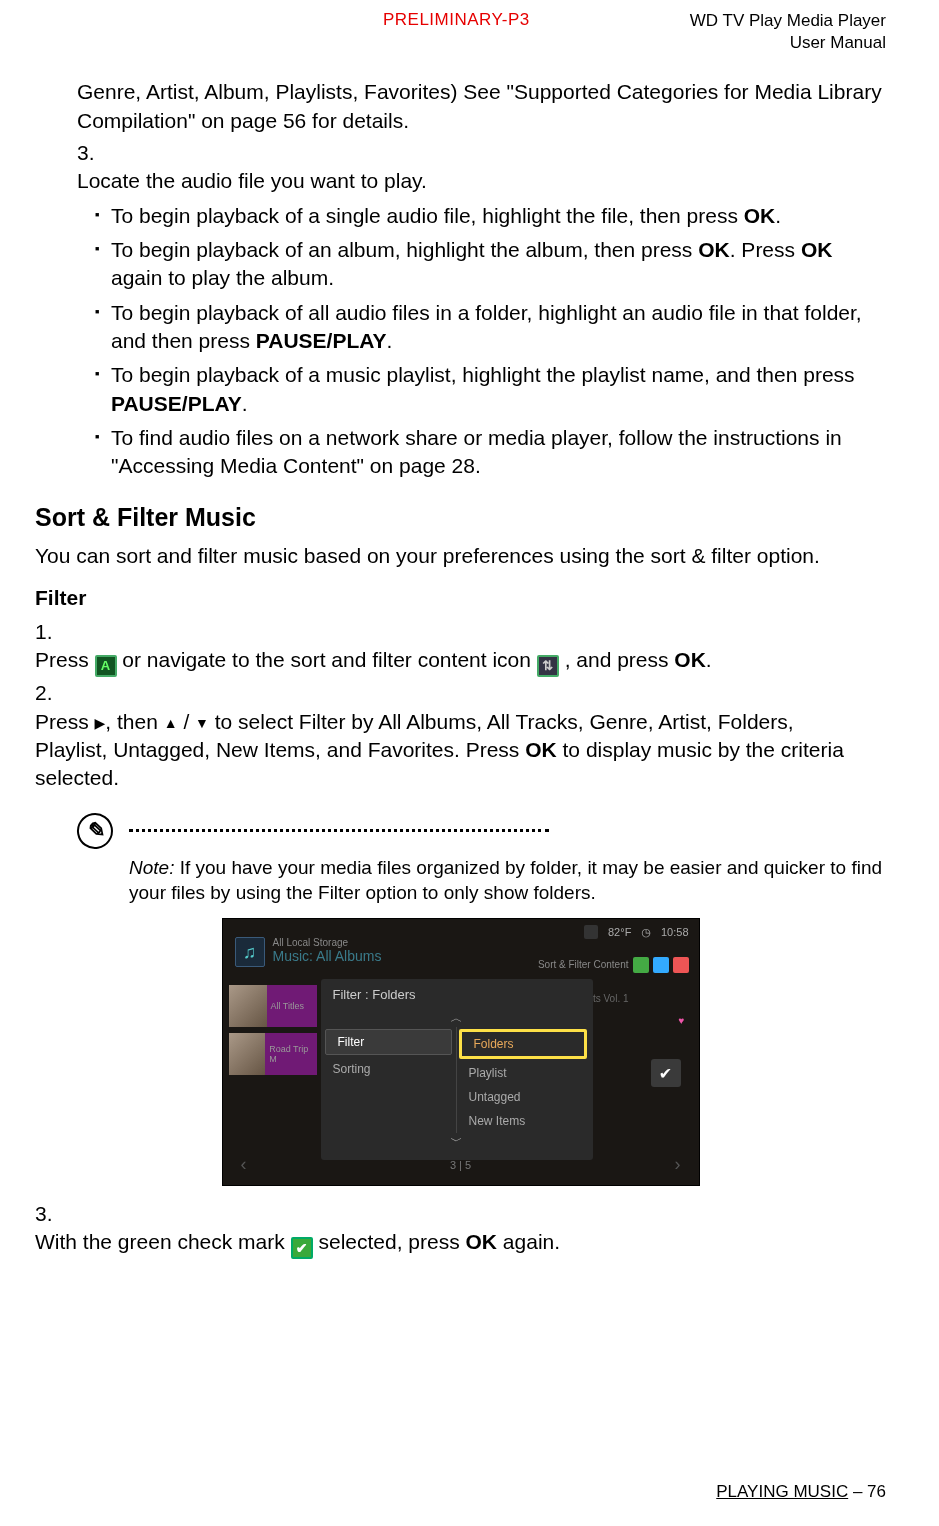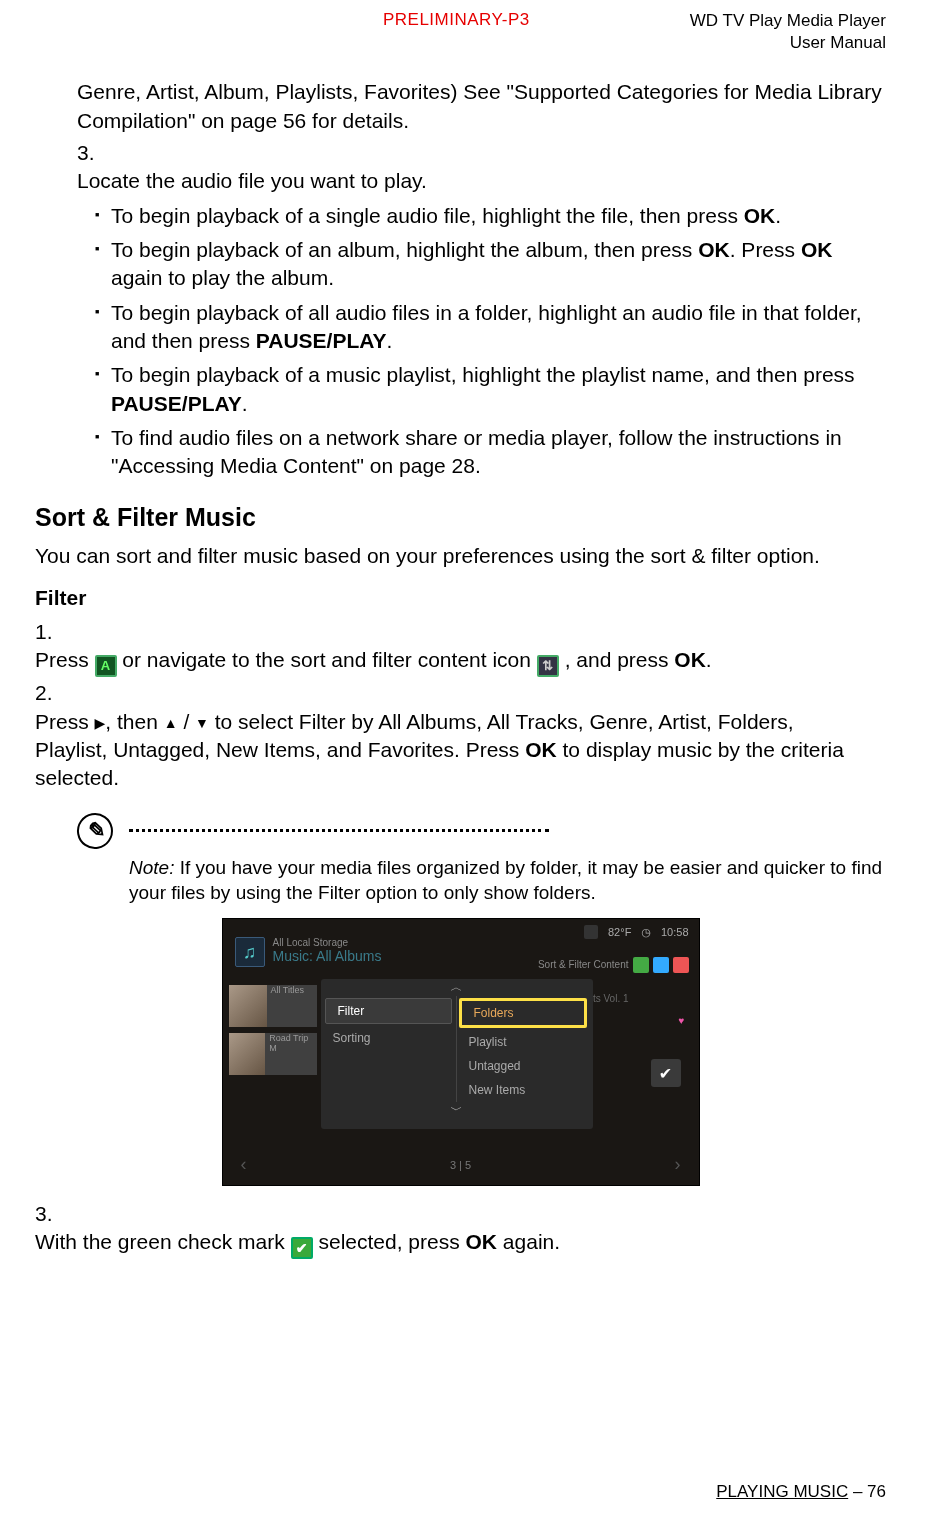--- a/index.html
+++ b/index.html
@@ -37,21 +37,21 @@
   .ss-topicon { width:14px; height:14px; background:#333; border-radius:2px; }
   .ss-title-area { position:absolute; top:18px; left:12px; color:#888; font-size:11px; }
   .ss-music-note { width:30px; height:30px; background:#1a2a3a; border:1px solid #3a5a7a; display:flex; align-items:center; justify-content:center; color:#5cc; font-size:18px; border-radius:2px; }
   .ss-crumb { color:#888; font-size:10px; }
   .ss-title { color:#3a7a8a; font-size:14px; }
   .ss-sortbtn { position:absolute; top:40px; right:70px; color:#888; font-size:10px; }
   .ss-corner-icons { position:absolute; top:38px; right:10px; display:flex; gap:4px; }
   .ss-ci { width:16px; height:16px; border-radius:2px; background:#4a4; }
   .ss-ci.b { background:#3af; } .ss-ci.r { background:#e55; }
   .ss-left-thumbs { position:absolute; left:6px; top:66px; width:88px; }
-  .ss-thumb { height:42px; background:#404040; margin-bottom:6px; display:flex; align-items:flex-start; font-size:9px; color:#999; overflow:hidden; }
+  .ss-thumb { height:42px; background:#701a75; margin-bottom:6px; display:flex; align-items:center; font-size:9px; color:#999; overflow:hidden; }
   .ss-thumb .timg { width:38px; height:100%; background:linear-gradient(135deg,#a98,#654); }
   .ss-thumb .tlab { padding-left:4px; }
   .ss-panel { position:absolute; left:98px; top:60px; width:272px; background:#2a2a2a; border-radius:3px; padding-bottom:10px; }
   .ss-panel-hdr { padding:8px 12px; color:#ccc; font-size:13px; }
   .ss-panel-body { display:flex; }
   .ss-col { width:50%; }
   .ss-col.left { border-right:1px solid #444; }
   .ss-row { padding:5px 12px; font-size:12px; color:#aaa; }
   .ss-row.sel-left { background:#3a3a3a; color:#fff; border:1px solid #555; border-radius:2px; margin:2px 4px; }
   .ss-row.sel-right { color:#e9a95a; border:3px solid #fde047; border-radius:2px; margin:2px 6px 2px 2px; }
@@ -169,20 +169,21 @@
               <div class="tlab">All Titles</div>
             </div>
           <div class="ss-thumb">
               <div class="timg"></div>
               <div class="tlab">Road Trip M</div>
             </div>
         </div>
         <div class="ss-right-txt">...ntal Beats Vol. 1</div>
         <div class="ss-heart">♥</div>
         <div class="ss-panel">
+          <div class="ss-panel-hdr">Filter : Folders</div>
           <div class="ss-chev">︿</div>
           <div class="ss-panel-body">
             <div class="ss-col left">
               <div class="ss-row sel-left">Filter</div>
               <div class="ss-row">Sorting</div>
             </div>
             <div class="ss-col">
               <div class="ss-row sel-right">Folders</div>
               <div class="ss-row">Playlist</div>
               <div class="ss-row">Untagged</div>

